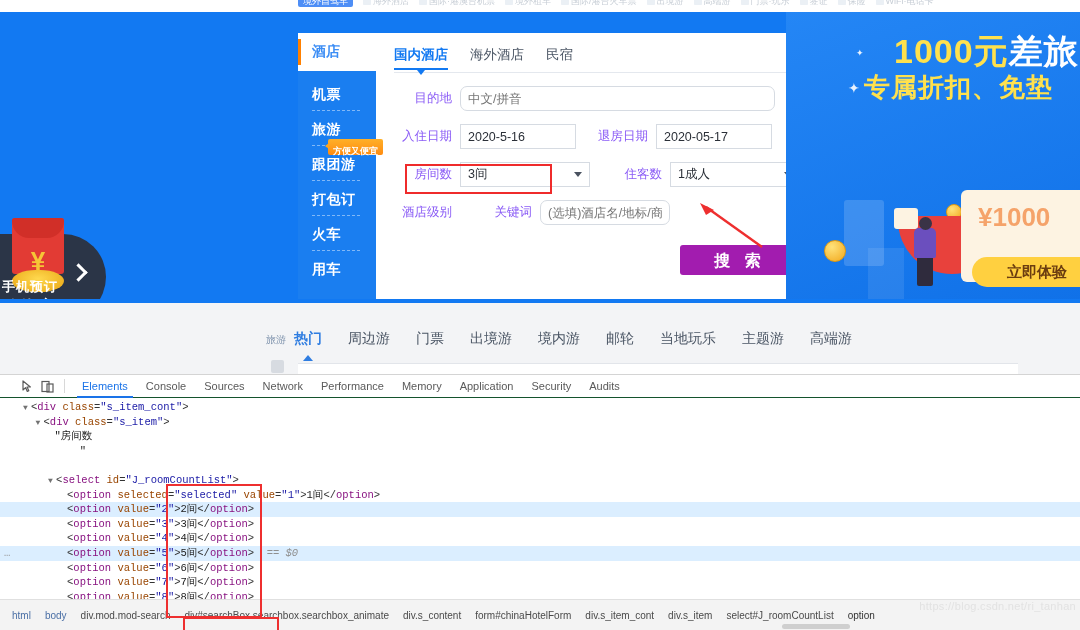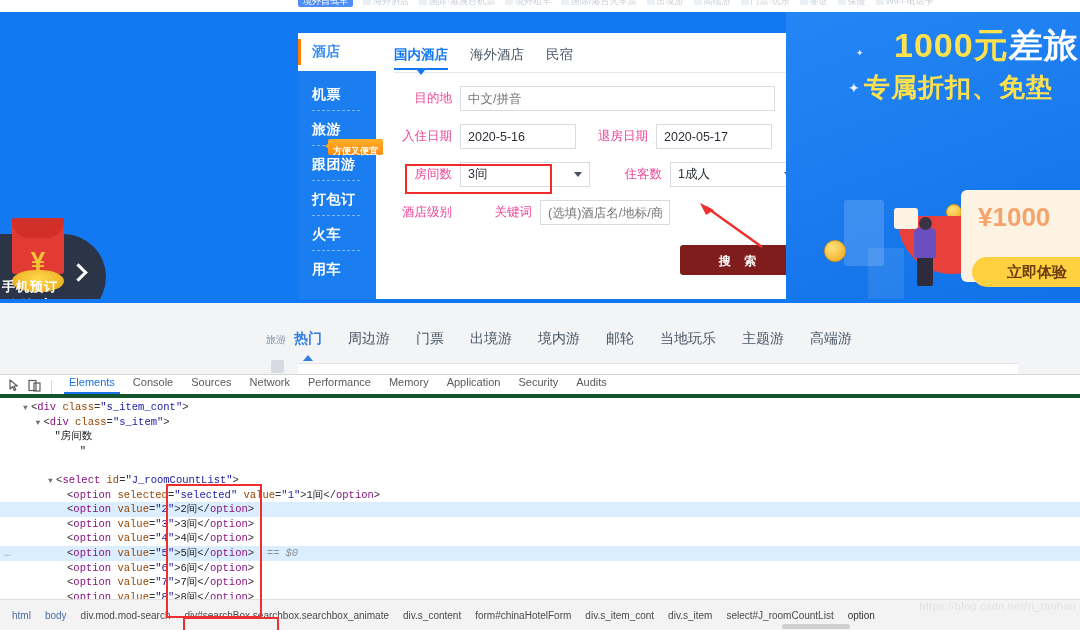--- a/index.html
+++ b/index.html
@@ -86,29 +86,29 @@
     height:2px; background:#1279f2;
   }
   .tab.active .caret{
     position:absolute; left:50%; margin-left:-4px; bottom:-6px;
     border-left:4px solid transparent; border-right:4px solid transparent;
     border-top:5px solid #1279f2;
   }
 
   .frow{ display:flex; align-items:center; margin-top:13px; }
   .flabel{
-    font-size:12.5px; color:#ec4899; width:58px; text-align:right;
+    font-size:12.5px; color:#8b5cf6; width:58px; text-align:right;
     margin-right:8px; flex:none;
   }
   .fin{
     height:25px; border:1px solid #d6dbe2; background:#fff;
     font-size:12.5px; color:#2b3038; padding:0 7px; line-height:23px;
     font-family:"Liberation Sans",sans-serif; outline:none;
   }
-  .fin.ph{ color:#ec4899; }
+  .fin.ph{ color:#ec4899;border-radius:7px; }
   .fin.full{ width:315px; }
   .fin.date{ width:116px; }
   .fsel{
     height:25px; border:1px solid #d6dbe2; background:#fff; width:130px;
     font-size:12.5px; color:#2b3038; padding:0 7px; line-height:23px;
     position:relative; cursor:pointer;
   }
   .fsel .arrow{
     position:absolute; right:7px; top:9px;
     border-left:4px solid transparent; border-right:4px solid transparent;
@@ -116,36 +116,36 @@
   }
   .gap{ width:14px; flex:none; }
 
   .highlight-box{
     position:absolute; left:107px; top:131px; width:147px; height:30px;
     border:2px solid #ef2b2b; z-index:9; pointer-events:none;
   }
 
   .btn-search{
     position:absolute; right:16px; bottom:24px;
-    width:120px; height:30px; background:#7f1d1d; color:#ffffff;
-    font-size:12px; font-weight:bold; letter-spacing:5px; text-align:center;
+    width:120px; height:30px; background:#a21caf; color:#ffffff;
+    font-size:16px; font-weight:bold; letter-spacing:5px; text-align:center;
     line-height:30px; border:none; border-radius:3px; cursor:pointer;
     font-family:"Liberation Sans",sans-serif;
   }
 
   
   .arrow-card{ position:absolute; left:398px; top:168px; width:70px; height:48px; z-index:8; }
 
   
   .promo{
     position:absolute; left:786px; top:0; width:294px; height:290px;
     background:linear-gradient(160deg,#2486f5 0%,#1071e8 100%); overflow:hidden;
   }
   .promo .ttl1{
-    position:absolute; left:108px; top:11px; font-size:34px; font-weight:bold;
+    position:absolute; left:108px; top:17px; font-size:34px; font-weight:bold;
     color:#ffe14d; white-space:nowrap; letter-spacing:1px;
   }
   .promo .ttl1 .w{ color:#ffffff; }
   .promo .ttl2{
     position:absolute; left:78px; top:58px; font-size:26px; font-weight:bold;
     color:#ffe14d; white-space:nowrap; letter-spacing:1px;
   }
   .promo .card-white{
     position:absolute; left:175px; top:178px; width:160px; height:92px;
     background:#fdf3e2; border-radius:6px;
@@ -260,22 +260,22 @@
     position:absolute; left:271px; top:57px; width:13px; height:13px;
     background:#d7dbe1; border-radius:2px;
   }
 
   
   .dt{
     position:absolute; left:0; top:374px; width:1080px; height:256px;
     background:#ffffff; border-top:1px solid #d4d4d4;
   }
   .dt-toolbar{
-    height:23px; border-bottom:4px solid #14532d; display:flex;
-    align-items:flex-end; padding-left:6px; background:#ffffff;
+    height:23px; border-bottom:1px solid #14532d; display:flex;
+    align-items:center; padding-left:19px; background:#ffffff;
   }
   .dt-ico{
     width:17px; height:17px; margin-right:3px; position:relative; cursor:pointer;
   }
   .dt-ico svg{ display:block; }
   .dt-sep{ width:1px; height:14px; background:#d8d8d8; margin:0 8px 0 5px; }
   .dt-tab{
     font-size:11px; color:#5a5a5a; padding:0 9px; height:23px; line-height:23px;
     position:relative; cursor:pointer; white-space:nowrap;
   }

